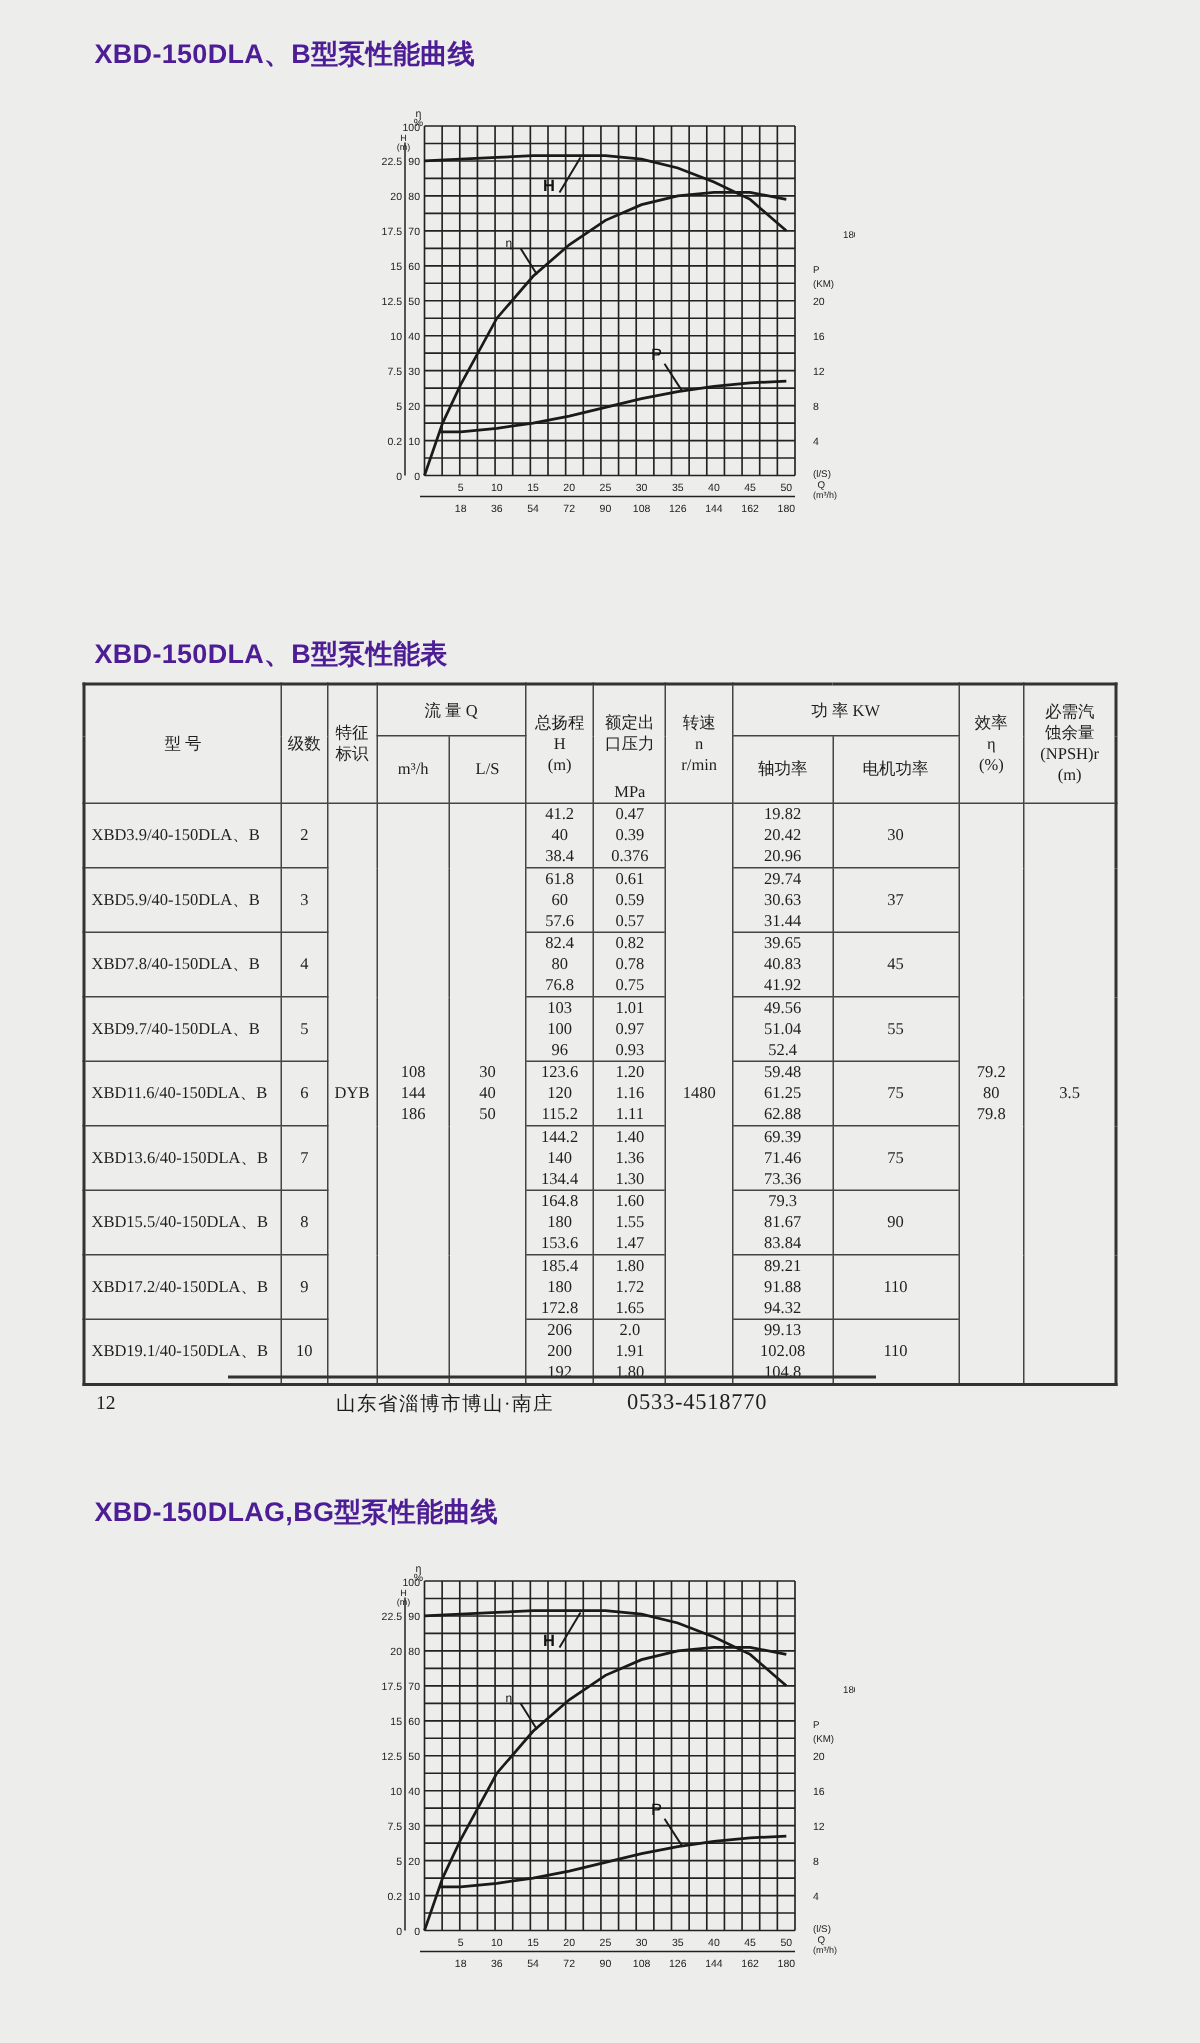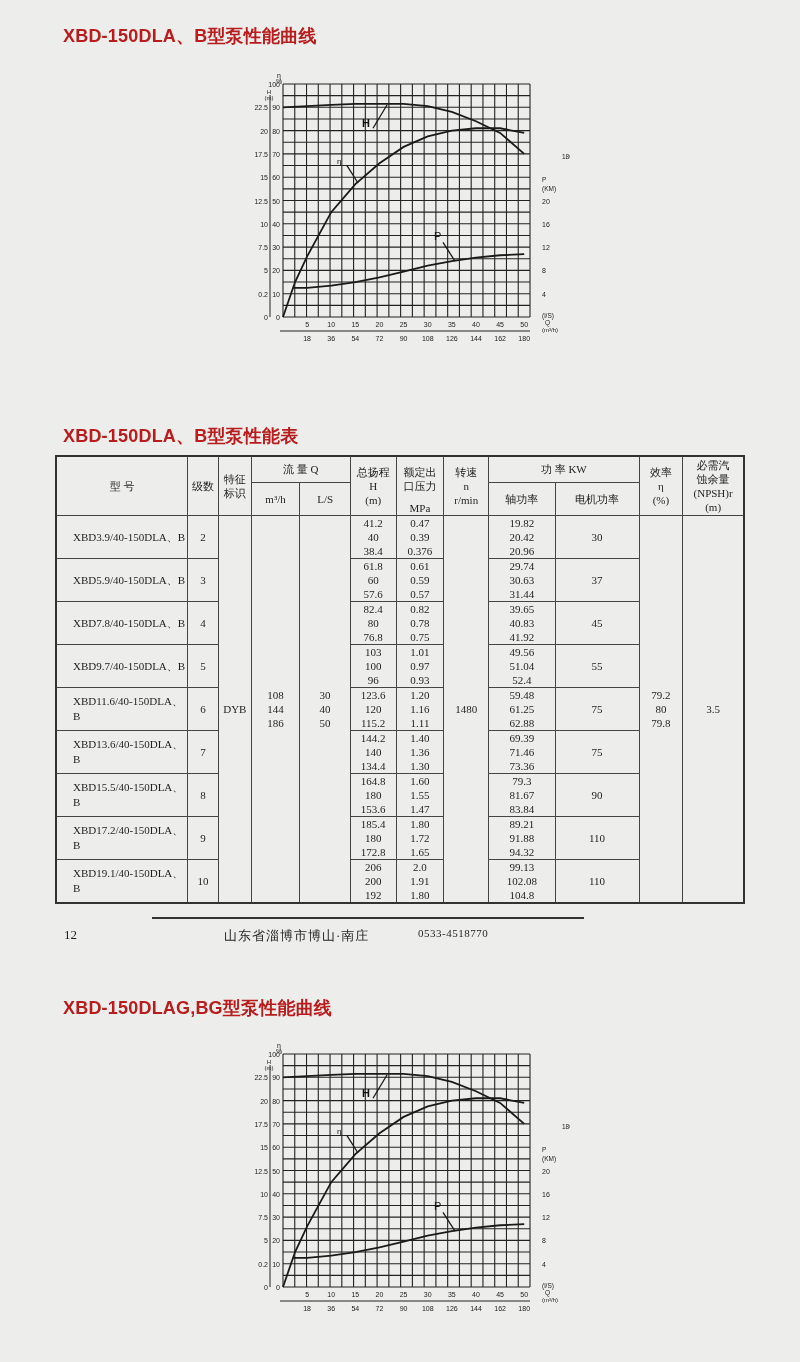--- a/index.html
+++ b/index.html
@@ -5,21 +5,21 @@
   html, body { margin: 0; padding: 0; }
   body {
     width: 800px; height: 1362px; position: relative; overflow: hidden;
     background: #ededeb;
     font-family: "Liberation Serif", "DejaVu Serif", serif;
     color: #1e1e1e;
   }
   .title {
     position: absolute; left: 63px;
     font-family: "Liberation Sans", "DejaVu Sans", sans-serif;
-    font-size: 18px; font-weight: bold; color: #b91c1c; letter-spacing: 0.2px;
+    font-size: 18px; font-weight: bold; color: #4c1d95; letter-spacing: 0.2px;
   }
   #title1 { top: 24px; }
   #title2 { top: 424px; }
   #title3 { top: 996px; text-align: center; }
 
   .chart { position: absolute; }
   #chart1 { left: 240px; top: 70px; width: 330px; height: 280px; }
   #chart2 { left: 240px; top: 1040px; width: 330px; height: 290px; }
   .chart svg { width: 100%; height: 100%; }
   .chart text { font-family: "Liberation Sans", "DejaVu Sans", sans-serif; }
@@ -29,27 +29,27 @@
     position: absolute; left: 55px; top: 455px; width: 690px;
     border-collapse: collapse;
     font-size: 11px; line-height: 15px;
     border: 2px solid #333;
   }
   #perf-table th, #perf-table td {
     border: 1px solid #444; padding: 0; text-align: center; vertical-align: middle;
     font-weight: normal;
   }
   #perf-table th { font-size: 11px; line-height: 14px; }
-  #perf-table td.model { text-align: left; padding-left: 16px; font-size: 11px; }
+  #perf-table td.model { text-align: left; padding-left: 4px; font-size: 11px; }
   #perf-table td.stack div { height: 14px; line-height: 14px; }
 
   .footer-rule { position: absolute; left: 152px; top: 917px; width: 432px; height: 2px; background: #333; }
   .page-num { position: absolute; left: 64px; top: 927px; font-size: 13px; }
   .footer-addr { position: absolute; left: 200px; top: 927px; font-size: 13px; letter-spacing: 1px; margin-left: 24px; }
-  .footer-phone { position: absolute; left: 418px; top: 927px; font-size: 11px; letter-spacing: 0.5px; }
+  .footer-phone { position: absolute; left: 418px; top: 927px; font-size: 15px; letter-spacing: 0.5px; }
 </style>
 </head>
 <body>
 
 <div id="title1" class="title">XBD-150DLA、B型泵性能曲线</div>
 
 <div id="chart1" class="chart">
   <svg class="chart-svg" viewBox="0 0 330 280">
       <line x1="43" y1="14" x2="43" y2="247" stroke="#222" stroke-width="1.1"></line>
       <line x1="54.76190476190476" y1="14" x2="54.76190476190476" y2="247" stroke="#222" stroke-width="1.1"></line>
@@ -172,21 +172,21 @@
       <th rowspan="2" style="width:131px">型    号</th>
       <th rowspan="2" style="width:30px">级数</th>
       <th rowspan="2" style="width:32px"><span>特征标识</span></th>
       <th colspan="2">流 量 Q</th>
       <th rowspan="2" style="width:45px">
         <div>总扬程</div>
           <div>H</div>
           <div>(m)</div>
       </th>
       <th rowspan="2" style="width:47px">
-        <div style="width:36px;margin:8px auto">额定出口压力</div>
+        <div style="width:36px;margin:18px auto">额定出口压力</div>
           <div>MPa</div>
       </th>
       <th rowspan="2" style="width:44px">
         <div>转速</div>
           <div>n</div>
           <div>r/min</div>
       </th>
       <th colspan="2">功 率 KW</th>
       <th rowspan="2" style="width:43px">
         <div>效率</div>

